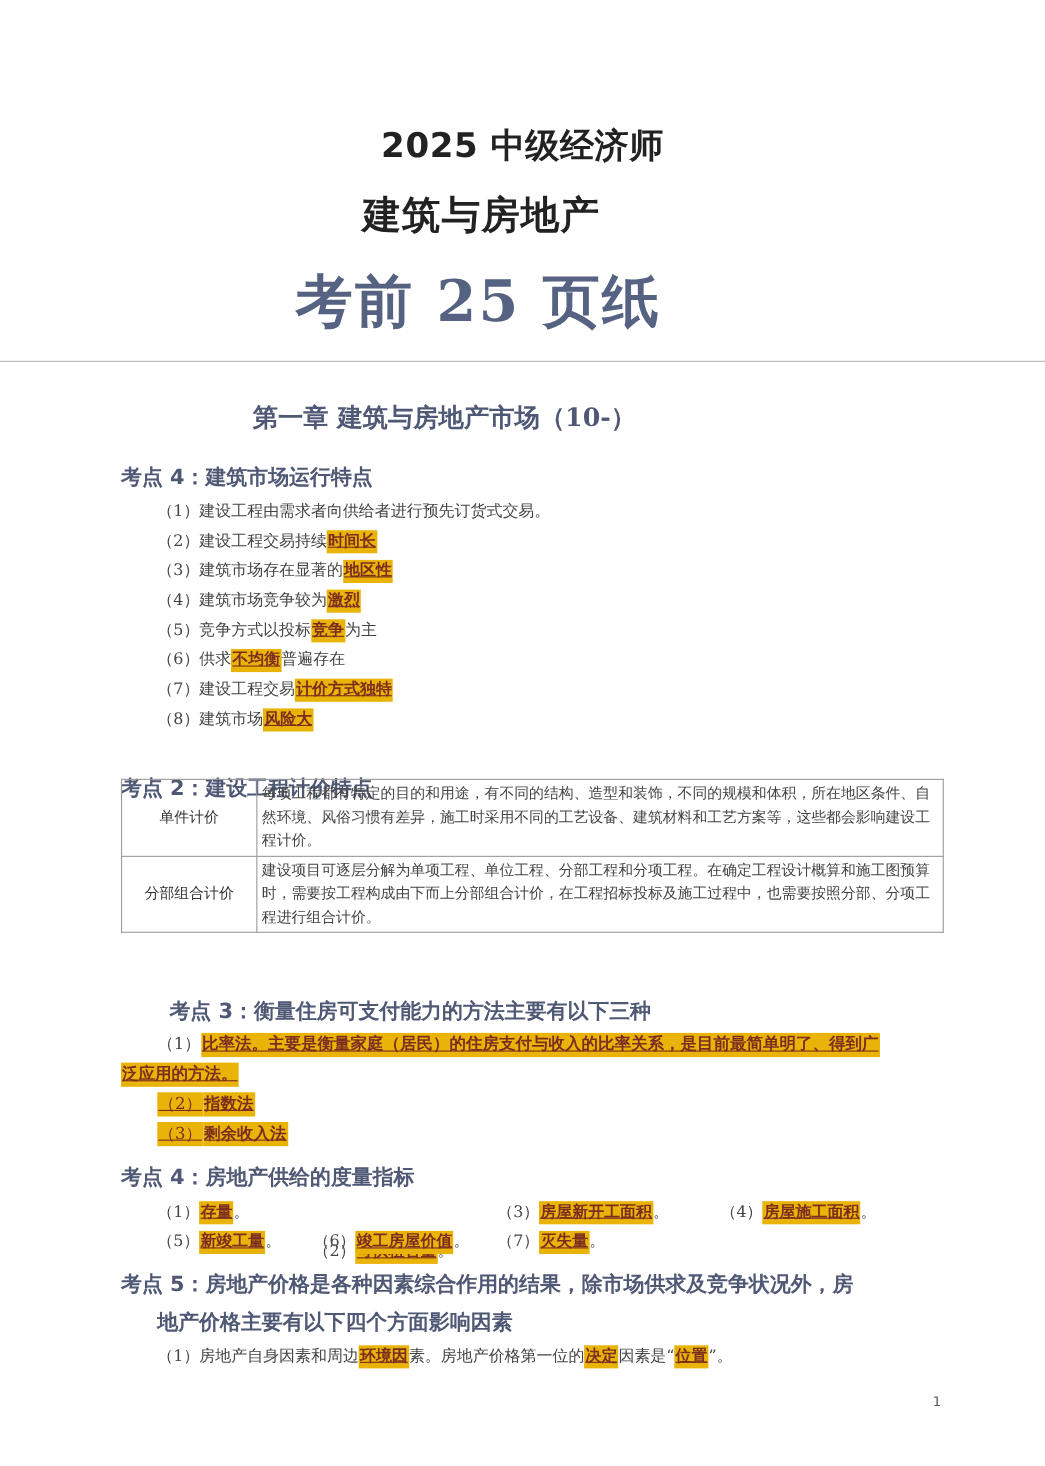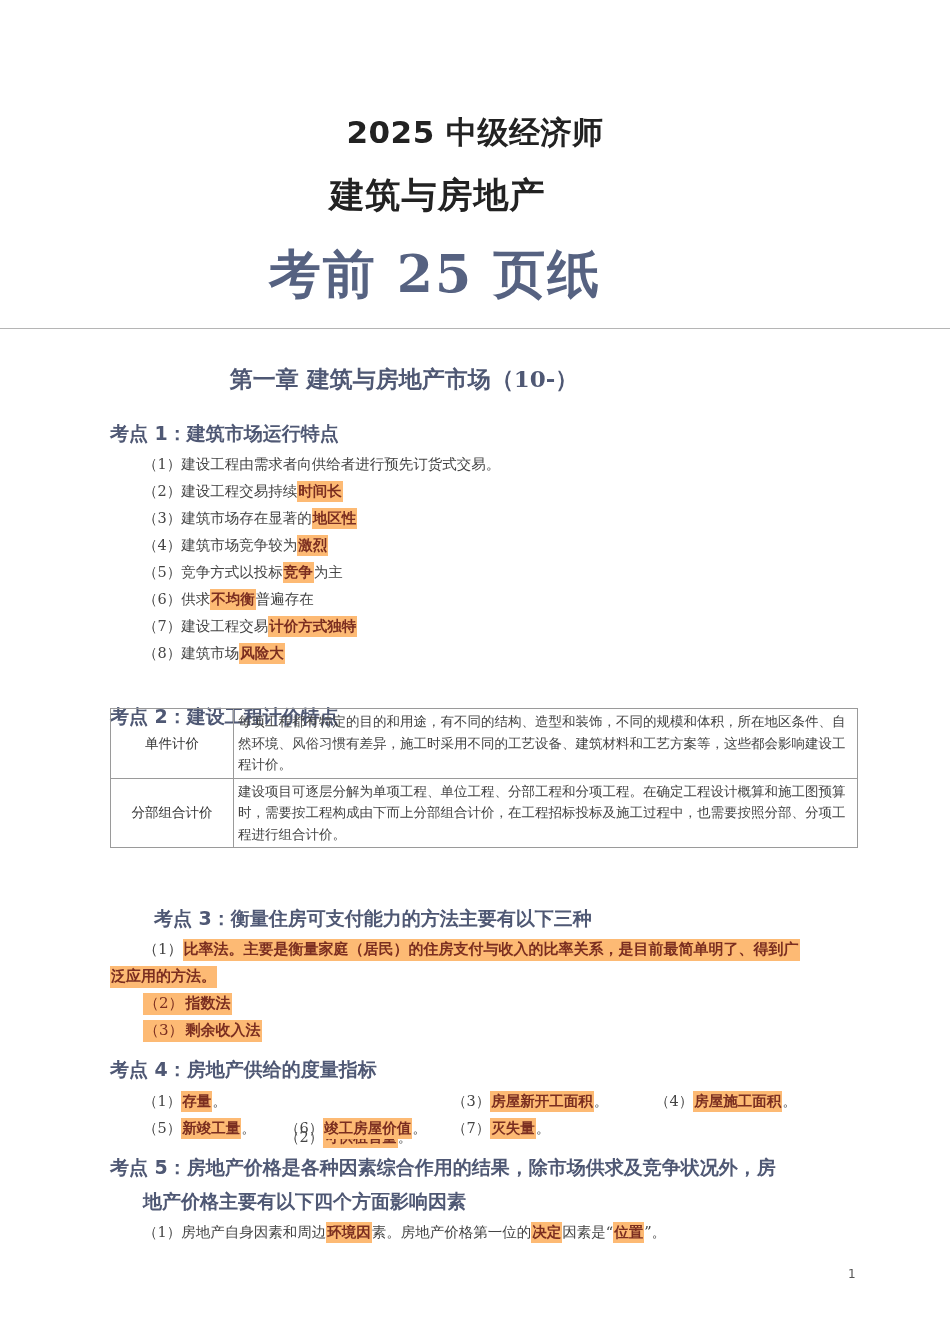--- a/index.html
+++ b/index.html
@@ -14,42 +14,42 @@
   .page-title-3 { position: absolute; left: 0; width: 870px; top: 240px; text-align: center;
          font-family: "DejaVu Serif", "Liberation Serif", serif; font-weight: bold;
          font-size: 52px; color: #566281; letter-spacing: 2px; }
   .rule { position: absolute; left: 0; top: 328px; width: 950px; height: 0;
          border-top: 1.5px solid #b5b5b5; }
   .chapter { position: absolute; left: 0; width: 808px; top: 364px; text-align: center;
          font-weight: bold; font-size: 23px; color: #4f5874; }
   .section-h { position: absolute; left: 110px; font-family: "DejaVu Sans", "Liberation Sans", sans-serif;
          font-size: 19px; color: #4f5874; font-weight: 600; white-space: nowrap; }
   .item { position: absolute; left: 143px; font-size: 14.5px; color: #444; white-space: nowrap; text-align: right; }
-  .hl { background: #fdba74; color: #7b2e20; font-weight: bold; padding: 1px 1px 3px 1px; }
+  .hl { background: #eab308; color: #7b2e20; font-weight: bold; padding: 1px 1px 3px 1px; text-decoration: underline; }
   table.price-table { position: absolute; left: 110px; top: 708px; width: 748px;
          border-collapse: collapse; font-size: 13.5px; color: #444; }
   table.price-table td { border: 1px solid #9a9a9a; padding: 2px 4px; line-height: 21.5px; vertical-align: middle; }
   table.price-table td.label { width: 114px; text-align: center;
          font-family: "DejaVu Sans", "Liberation Sans", sans-serif; font-size: 13.5px; color: #333; }
   .p3-line { position: absolute; font-size: 15px; white-space: nowrap; }
   .grid-item { position: absolute; font-size: 14.5px; color: #444; white-space: nowrap; }
   .page-num { position: absolute; left: 848px; top: 1267px; font-family: "DejaVu Sans", "Liberation Sans", sans-serif;
          font-size: 12px; color: #555; }
 </style>
 </head>
 <body>
 
 <div class="page-title-1">2025 中级经济师</div>
 <div class="page-title-2">建筑与房地产</div>
 <div class="page-title-3">考前 25 页纸</div>
 <div class="rule"></div>
 
 <div class="chapter">第一章 建筑与房地产市场（10-）</div>
 
-<div class="section-h" style="top:421px;">考点 1：建筑市场运行特点</div>
+<div class="section-h" style="top:421px;">考点 4：建筑市场运行特点</div>
 <div class="item" style="top:455px;"><span>（1）建设工程由需求者向供给者进行预先订货式交易。</span></div>
 <div class="item" style="top:482px;"><span>（2）建设工程交易持续</span><span class="hl">时间长</span></div>
 <div class="item" style="top:509px;"><span>（3）建筑市场存在显著的</span><span class="hl">地区性</span></div>
 <div class="item" style="top:536px;"><span>（4）建筑市场竞争较为</span><span class="hl">激烈</span></div>
 <div class="item" style="top:563px;"><span>（5）竞争方式以投标</span><span class="hl">竞争</span><span>为主</span></div>
 <div class="item" style="top:590px;"><span>（6）供求</span><span class="hl">不均衡</span><span>普遍存在</span></div>
 <div class="item" style="top:617px;"><span>（7）建设工程交易</span><span class="hl">计价方式独特</span></div>
 <div class="item" style="top:644px;"><span>（8）建筑市场</span><span class="hl">风险大</span></div>
 
 <div class="section-h" style="top:679px;margin-top:25px;">考点 2：建设工程计价特点</div>

